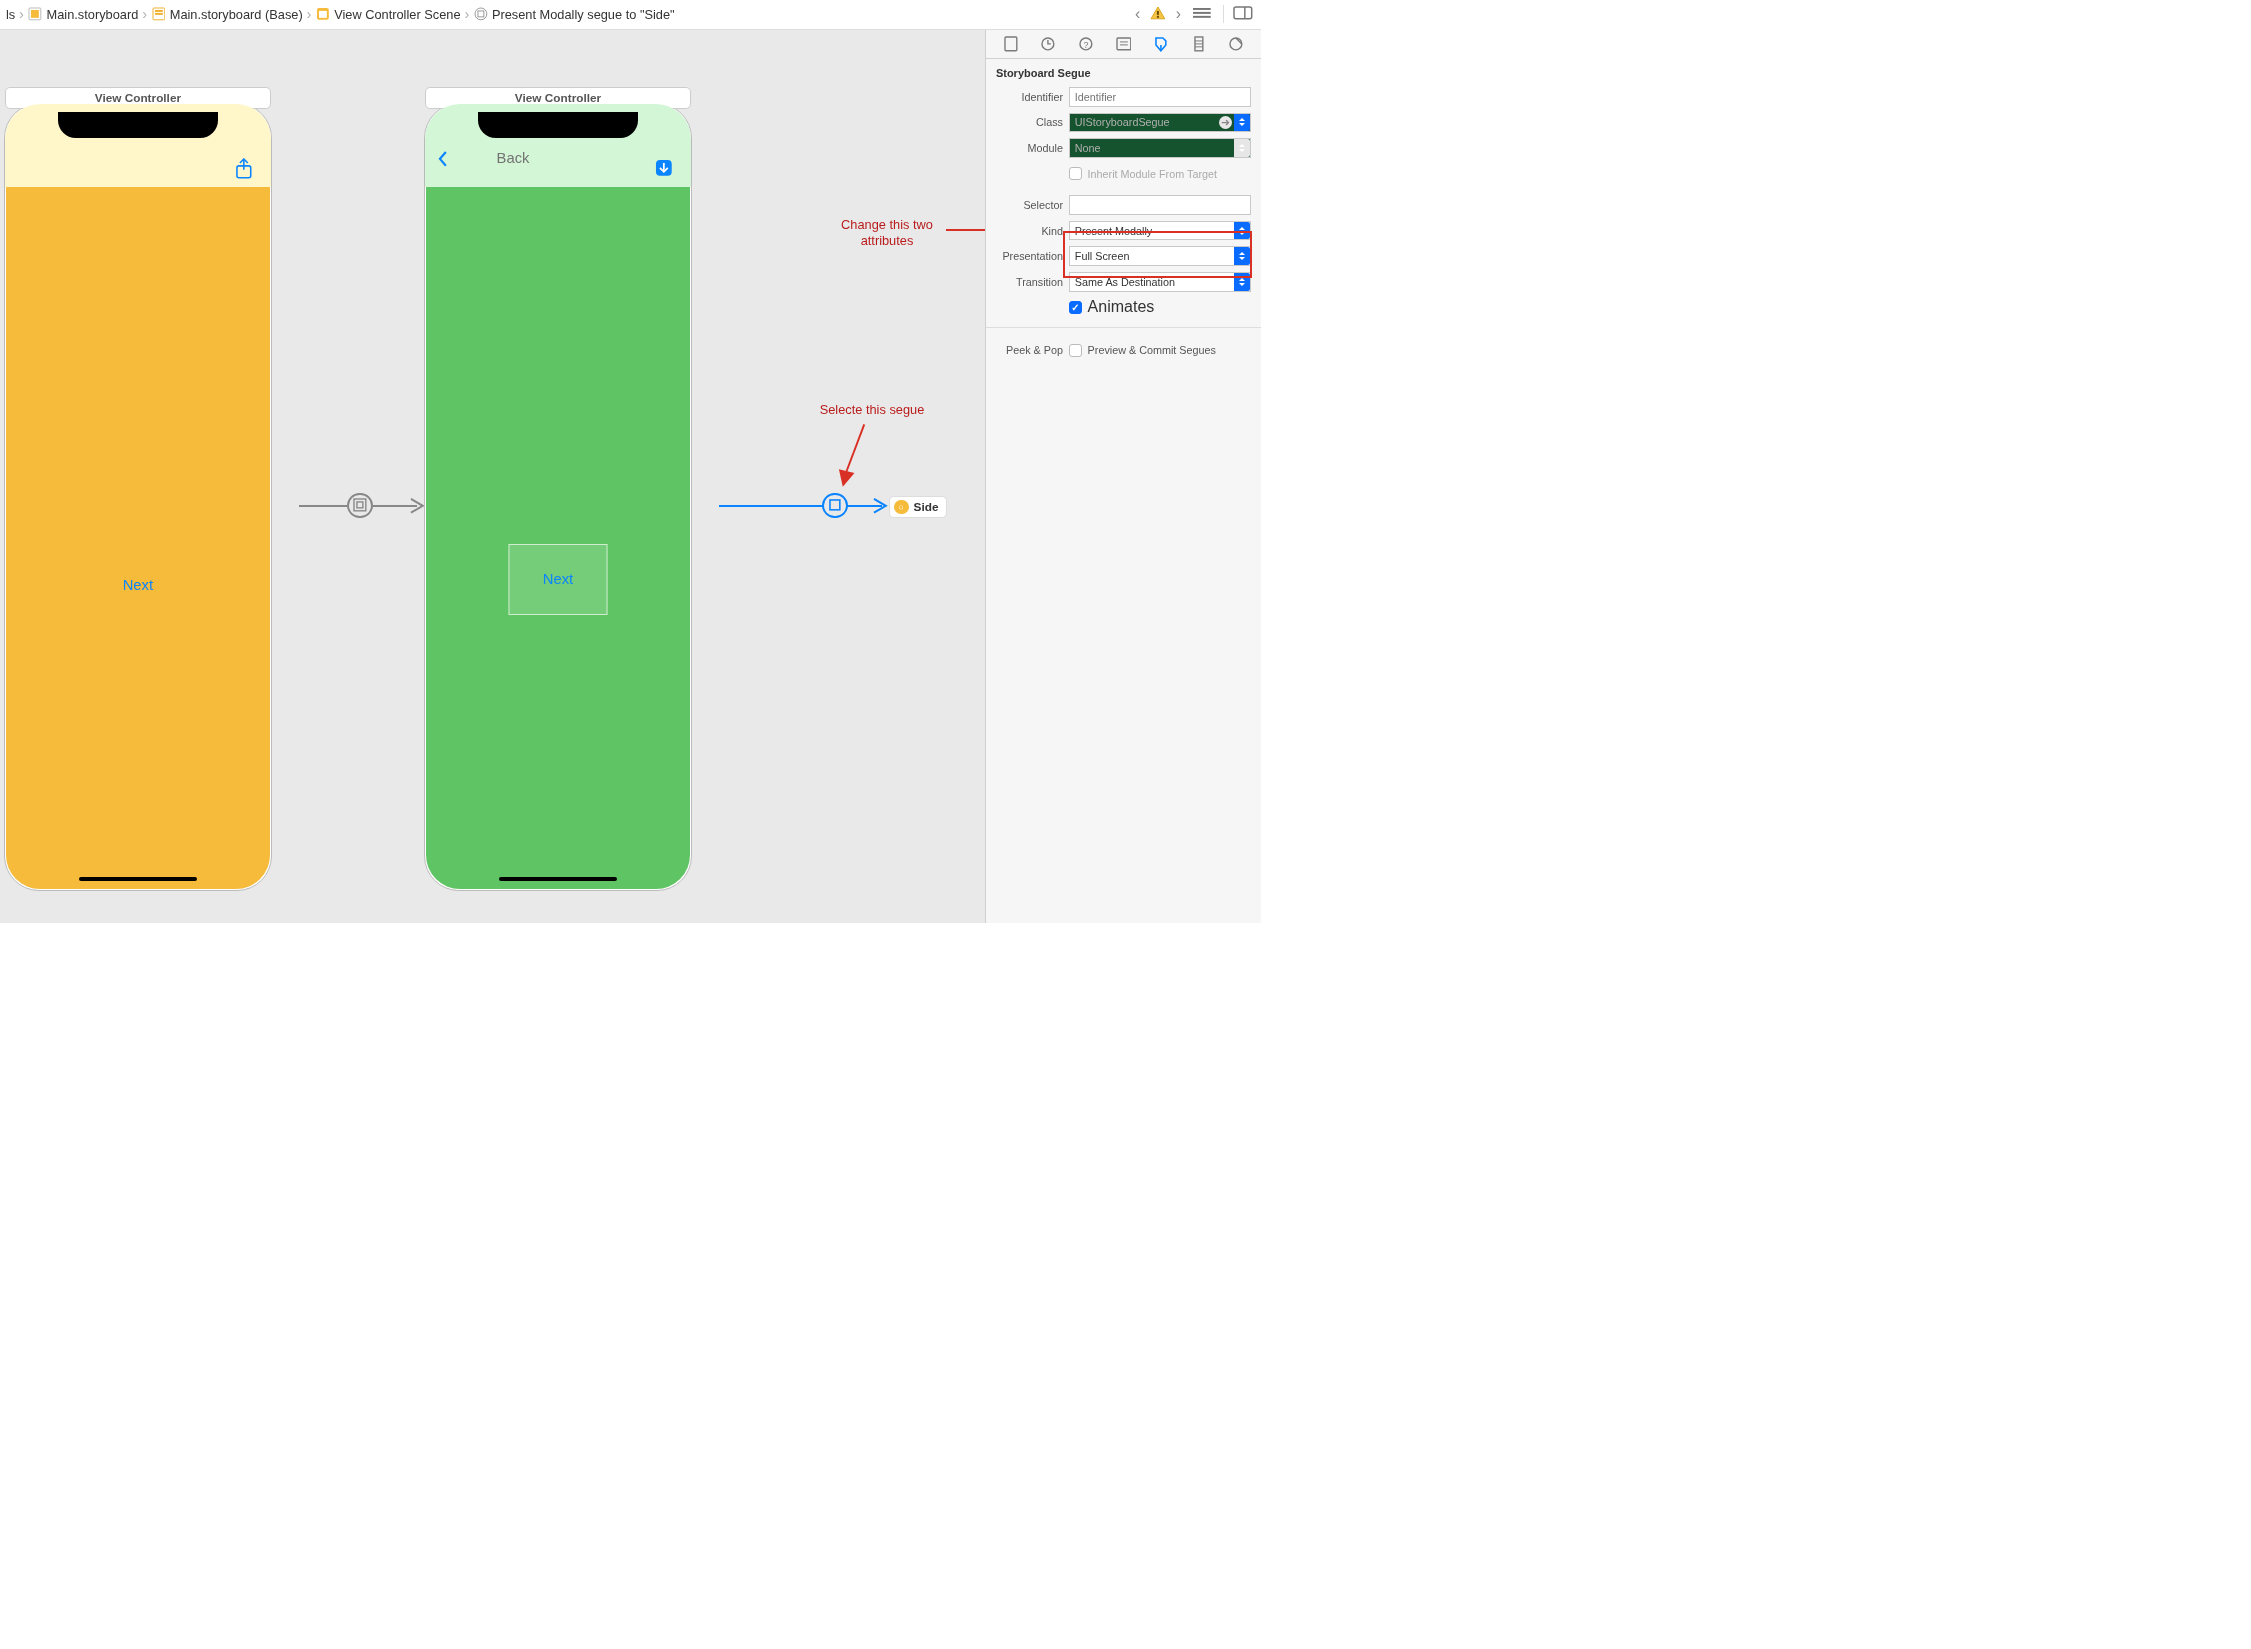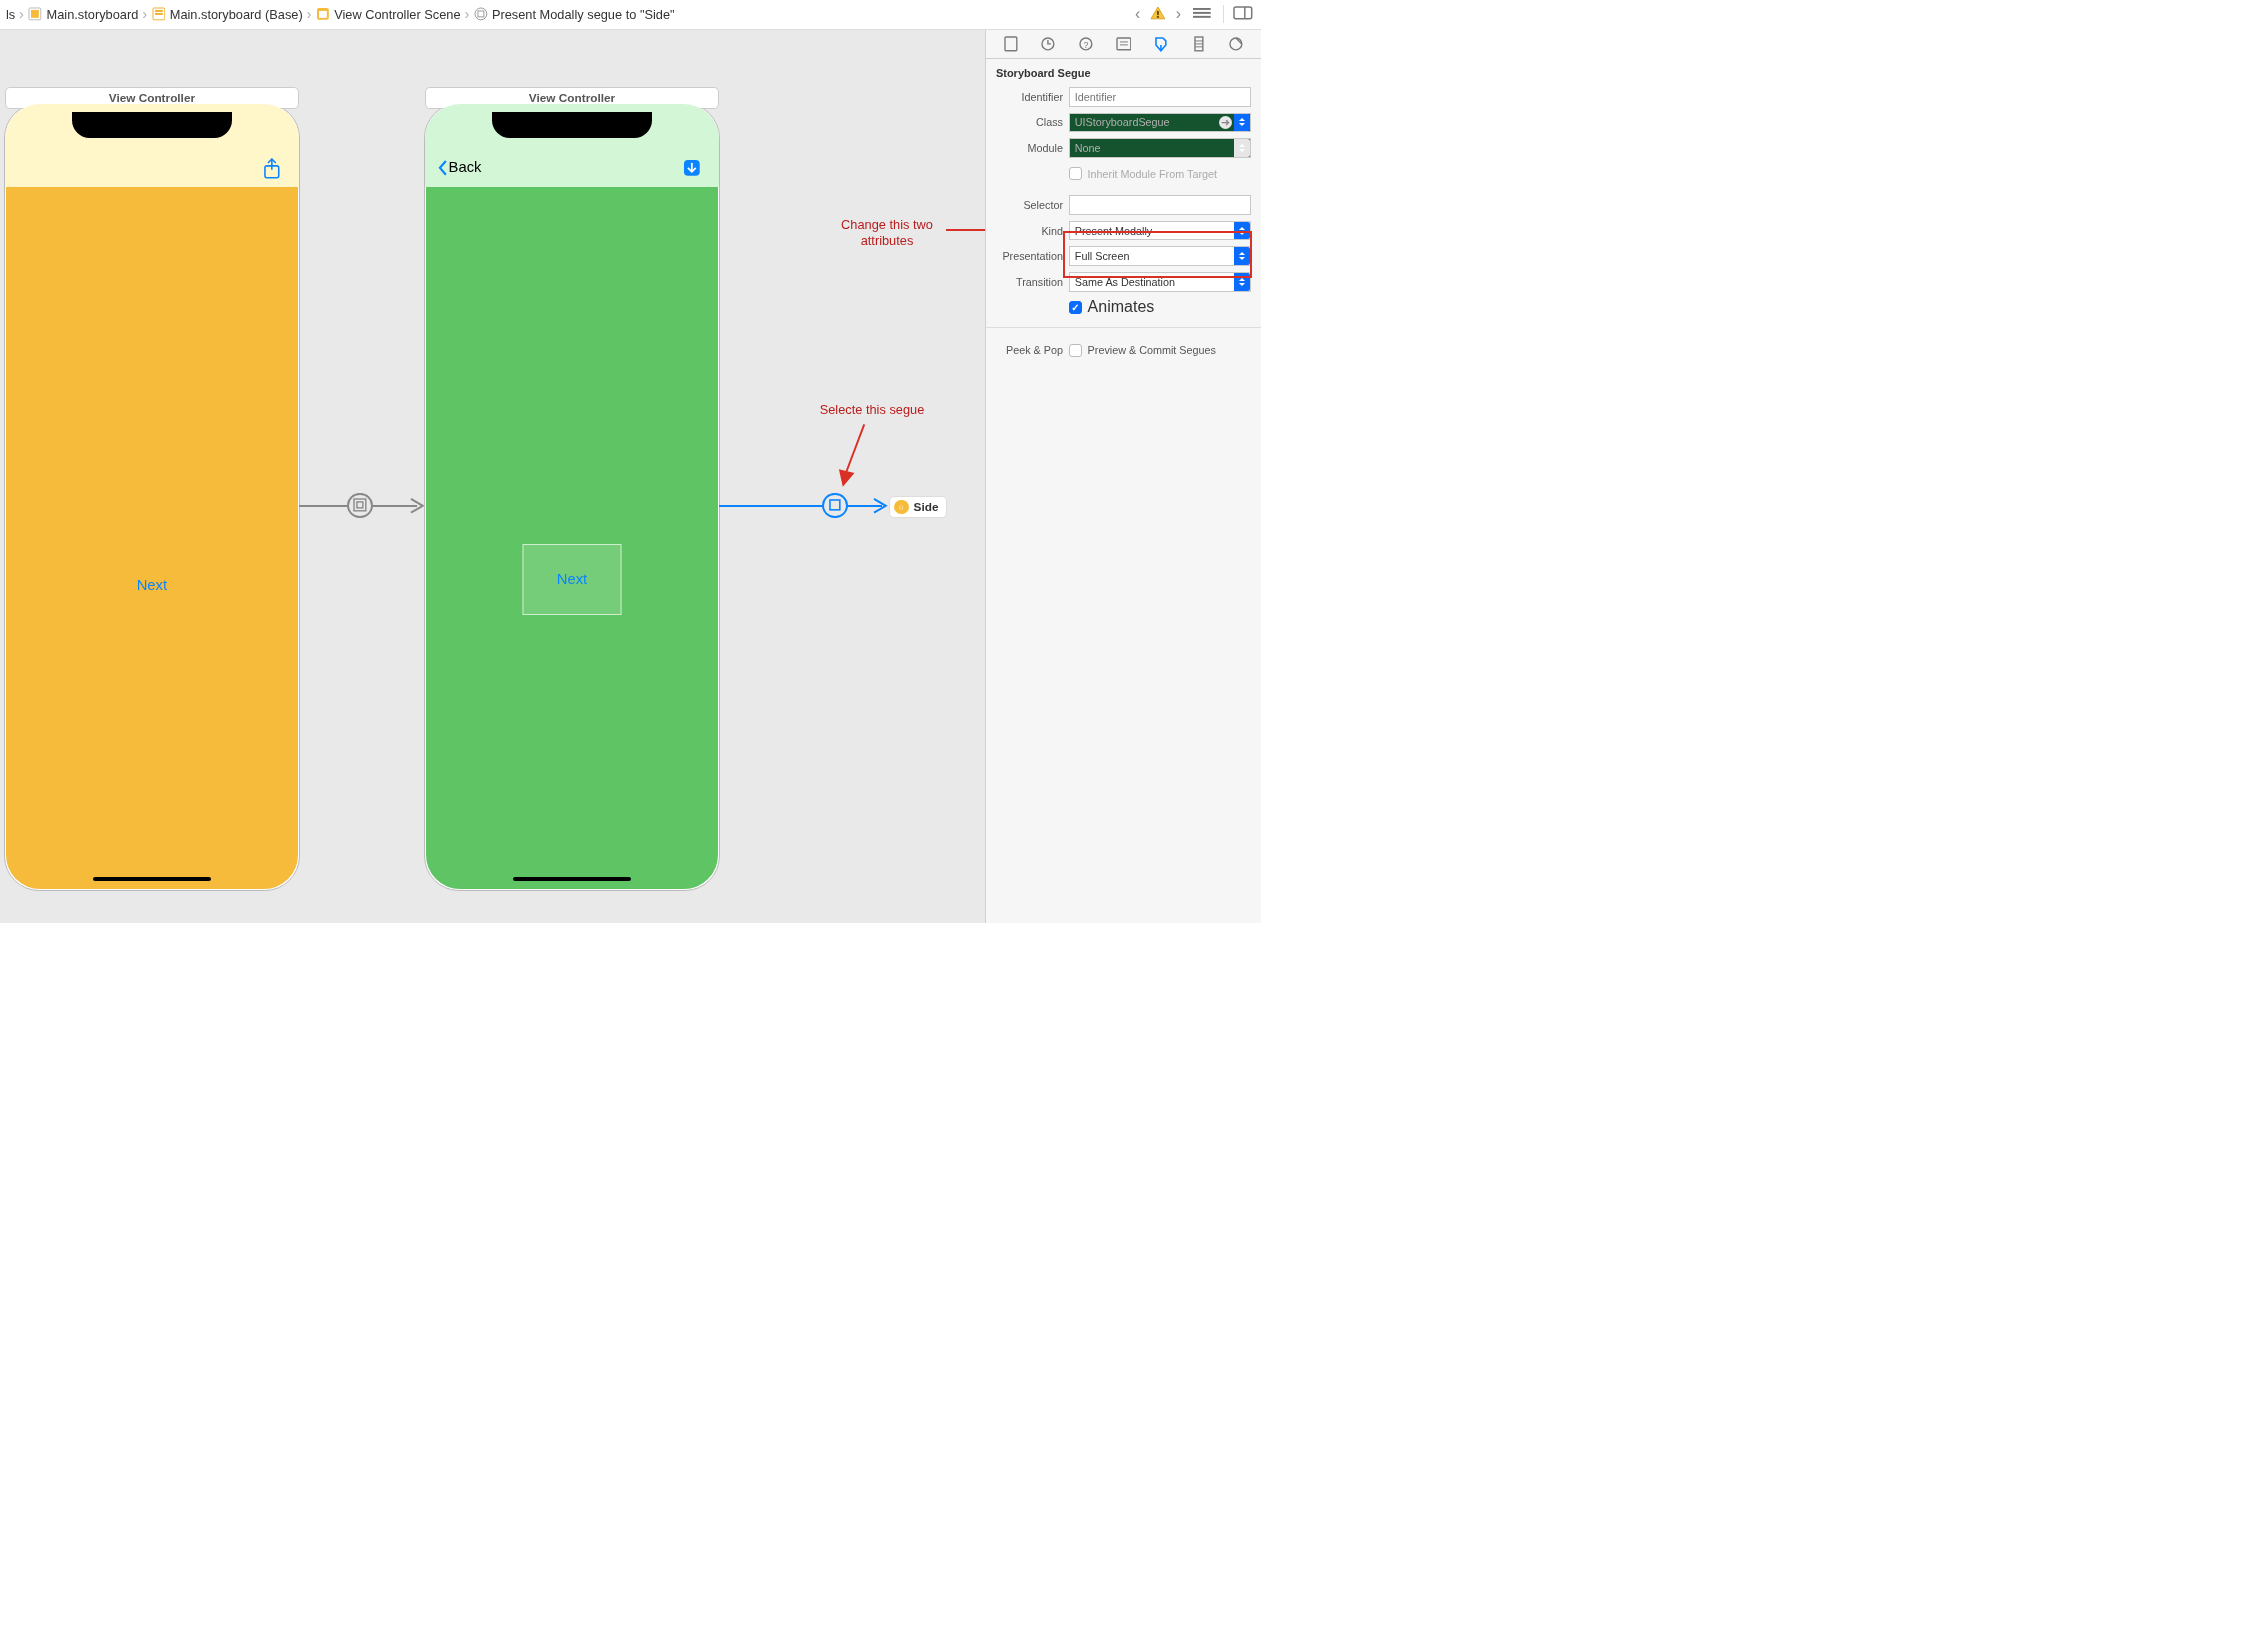--- a/index.html
+++ b/index.html
@@ -13,38 +13,38 @@
   .topbar-right { margin-left: auto; display: flex; align-items: center; gap: 9.9px; }
   .warn-tri { color: #e6a700; }
   .nav-arrow { color: #888; cursor: pointer; font-size: 15.8px; }
   .lines-icon, .split-icon { width: 21.7px; height: 15.8px; cursor: pointer; }
   .vline { width: 1px; height: 17.7px; background: #ddd; }
   
   .main { flex: 1; display: flex; overflow: hidden; }
   .canvas { flex: 1; background: #e9e9e9; position: relative; overflow: hidden; }
   .inspector { width: 276px; border-left: 1px solid #d0d0d0; background: #f6f6f6; display: flex; flex-direction: column; }
   
-  .phone { position: absolute; width: 296px; height: 788px; border: 1px solid #bbb; border-radius: 35px; background: #fff; }
+  .phone { position: absolute; width: 268px; height: 788px; border: 1px solid #bbb; border-radius: 35px; background: #fff; }
   .phone-title { position: absolute; top: -16.7px; left: 0; right: 0; height: 21.7px; background: #fff; border: 1px solid #ccc; border-radius: 4.9px; display: flex; align-items: center; justify-content: center; font-size: 11.8px; font-weight: 600; color: #555; }
   .notch { position: absolute; top: 8.9px; left: 50%; transform: translateX(-50%); width: 160px; height: 25.6px; background: #000; border-radius: 0 0 17.7px 17.7px; }
   .statusbar-area { position: absolute; top: 0; left: 0; right: 0; height: 83px; border-radius: 35px 35px 0 0; }
   .phone-body { position: absolute; top: 83px; left: 1px; right: 1px; bottom: 1px; border-radius: 0 0 34px 34px; }
   .home-ind { position: absolute; bottom: 7.9px; left: 50%; transform: translateX(-50%); width: 118px; height: 3.9px; background: #000; border-radius: 3px; }
   .btn-next { color: #0a84ff; font-size: 14.8px; }
   
   .p1 { left: 3.9px; top: 73px; }
   .p1 .statusbar-area { background: #fff7ca; }
   .p1 .phone-body { background: #f6bb3a; }
   .p1 .share-ic { position: absolute; top: 54px; right: 17.7px; color: #0a84ff; }
   .p1 .next1 { position: absolute; top: 390px; left: 0; right: 0; text-align: center; }
   
   .p2 { left: 424px; top: 73px; }
   .p2 .statusbar-area { background: #d3f6d7; }
   .p2 .phone-body { background: #5fc463; }
-  .p2 .back { position: absolute; top: 55px; left: 11.8px; color: #000000; font-size: 14.8px; display: flex; align-items: center; }
+  .p2 .back { position: absolute; top: 46px; left: 11.8px; color: #737373; font-size: 14.8px; display: flex; align-items: center; gap: 48px; }
   .p2 .dl-ic { position: absolute; top: 54px; right: 17.7px; }
   .p2 .container { position: absolute; top: 357px; left: 50%; transform: translateX(-50%); width: 99px; height: 71px; border: 1px solid #cfeecf; background: rgba(255,255,255,0.14); display: flex; align-items: center; justify-content: center; }
   
   .segue-line { position: absolute; height: 2px; background: #888; }
   .segue-line.blue { background: #0a84ff; }
   .segue-circle { position: absolute; width: 25.6px; height: 25.6px; border: 2px solid #888; border-radius: 50%; background: #e9e9e9; display: flex; align-items: center; justify-content: center; }
   .segue-circle.blue { border-color: #0a84ff; }
   .arrowhead { position: absolute; }
   .side-badge { position: absolute; background: #fff; border: 1px solid #ddd; border-radius: 4.9px; padding: 3px 7.9px 3px 3.9px; display: flex; align-items: center; gap: 4.9px; font-size: 11.8px; font-weight: 600; }
   .side-dot { width: 14.8px; height: 14.8px; background: #f6bb3a; border-radius: 50%; display: flex; align-items: center; justify-content: center; font-size: 8.9px; color: #fff; }

